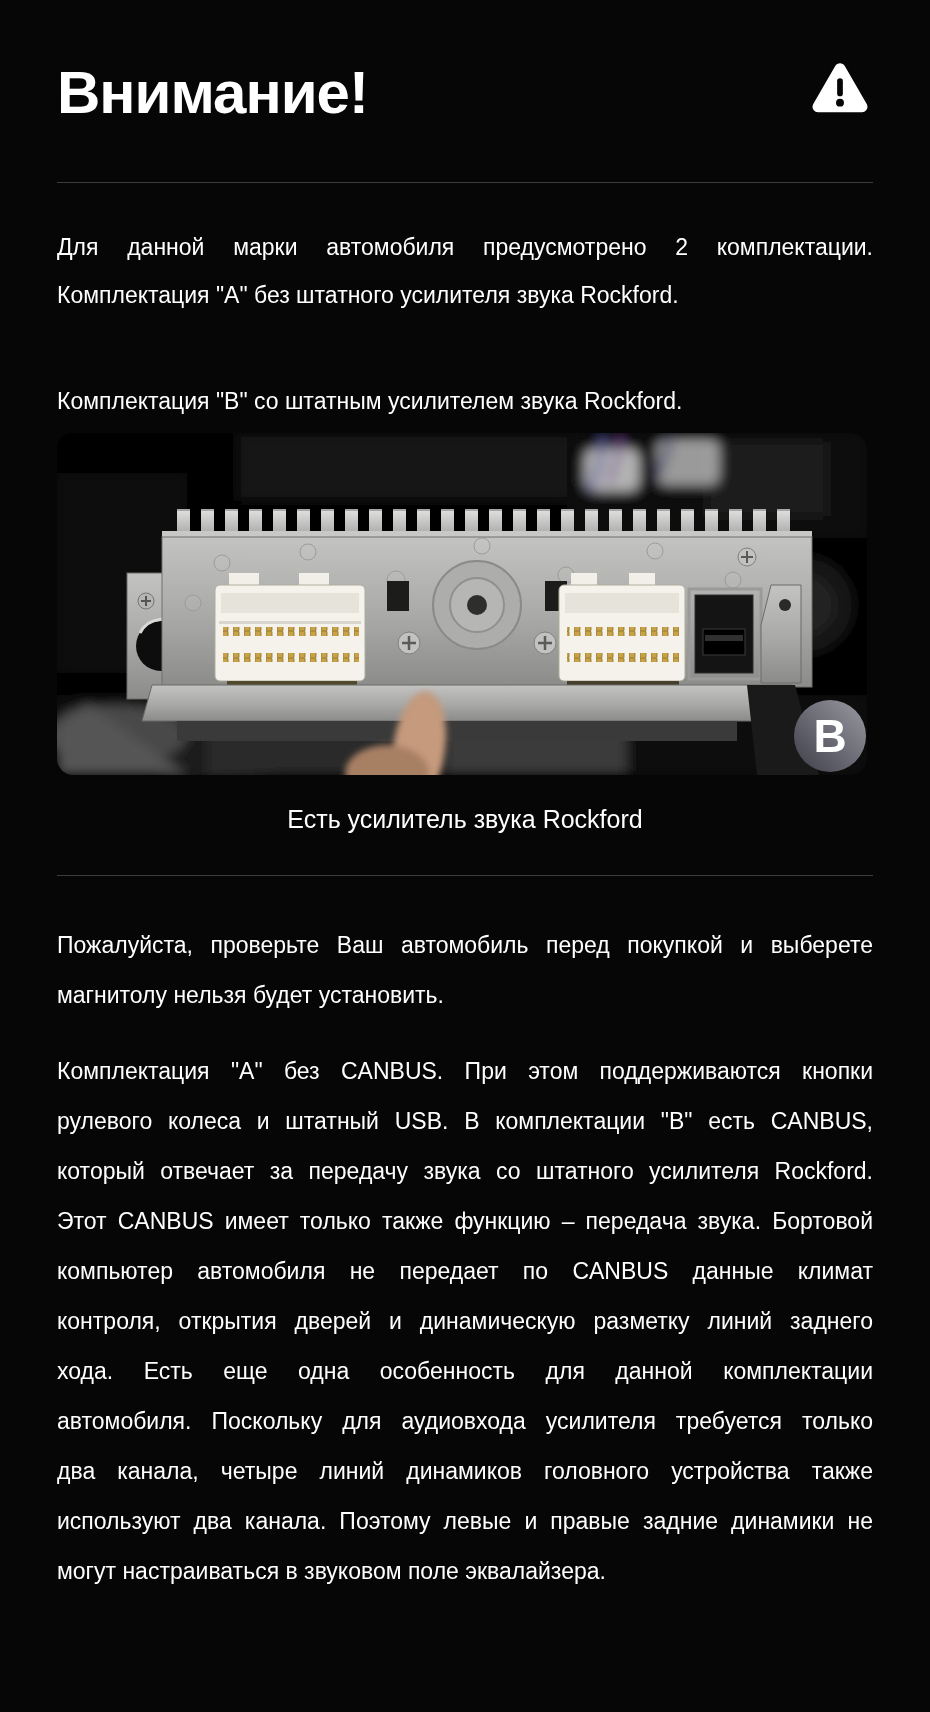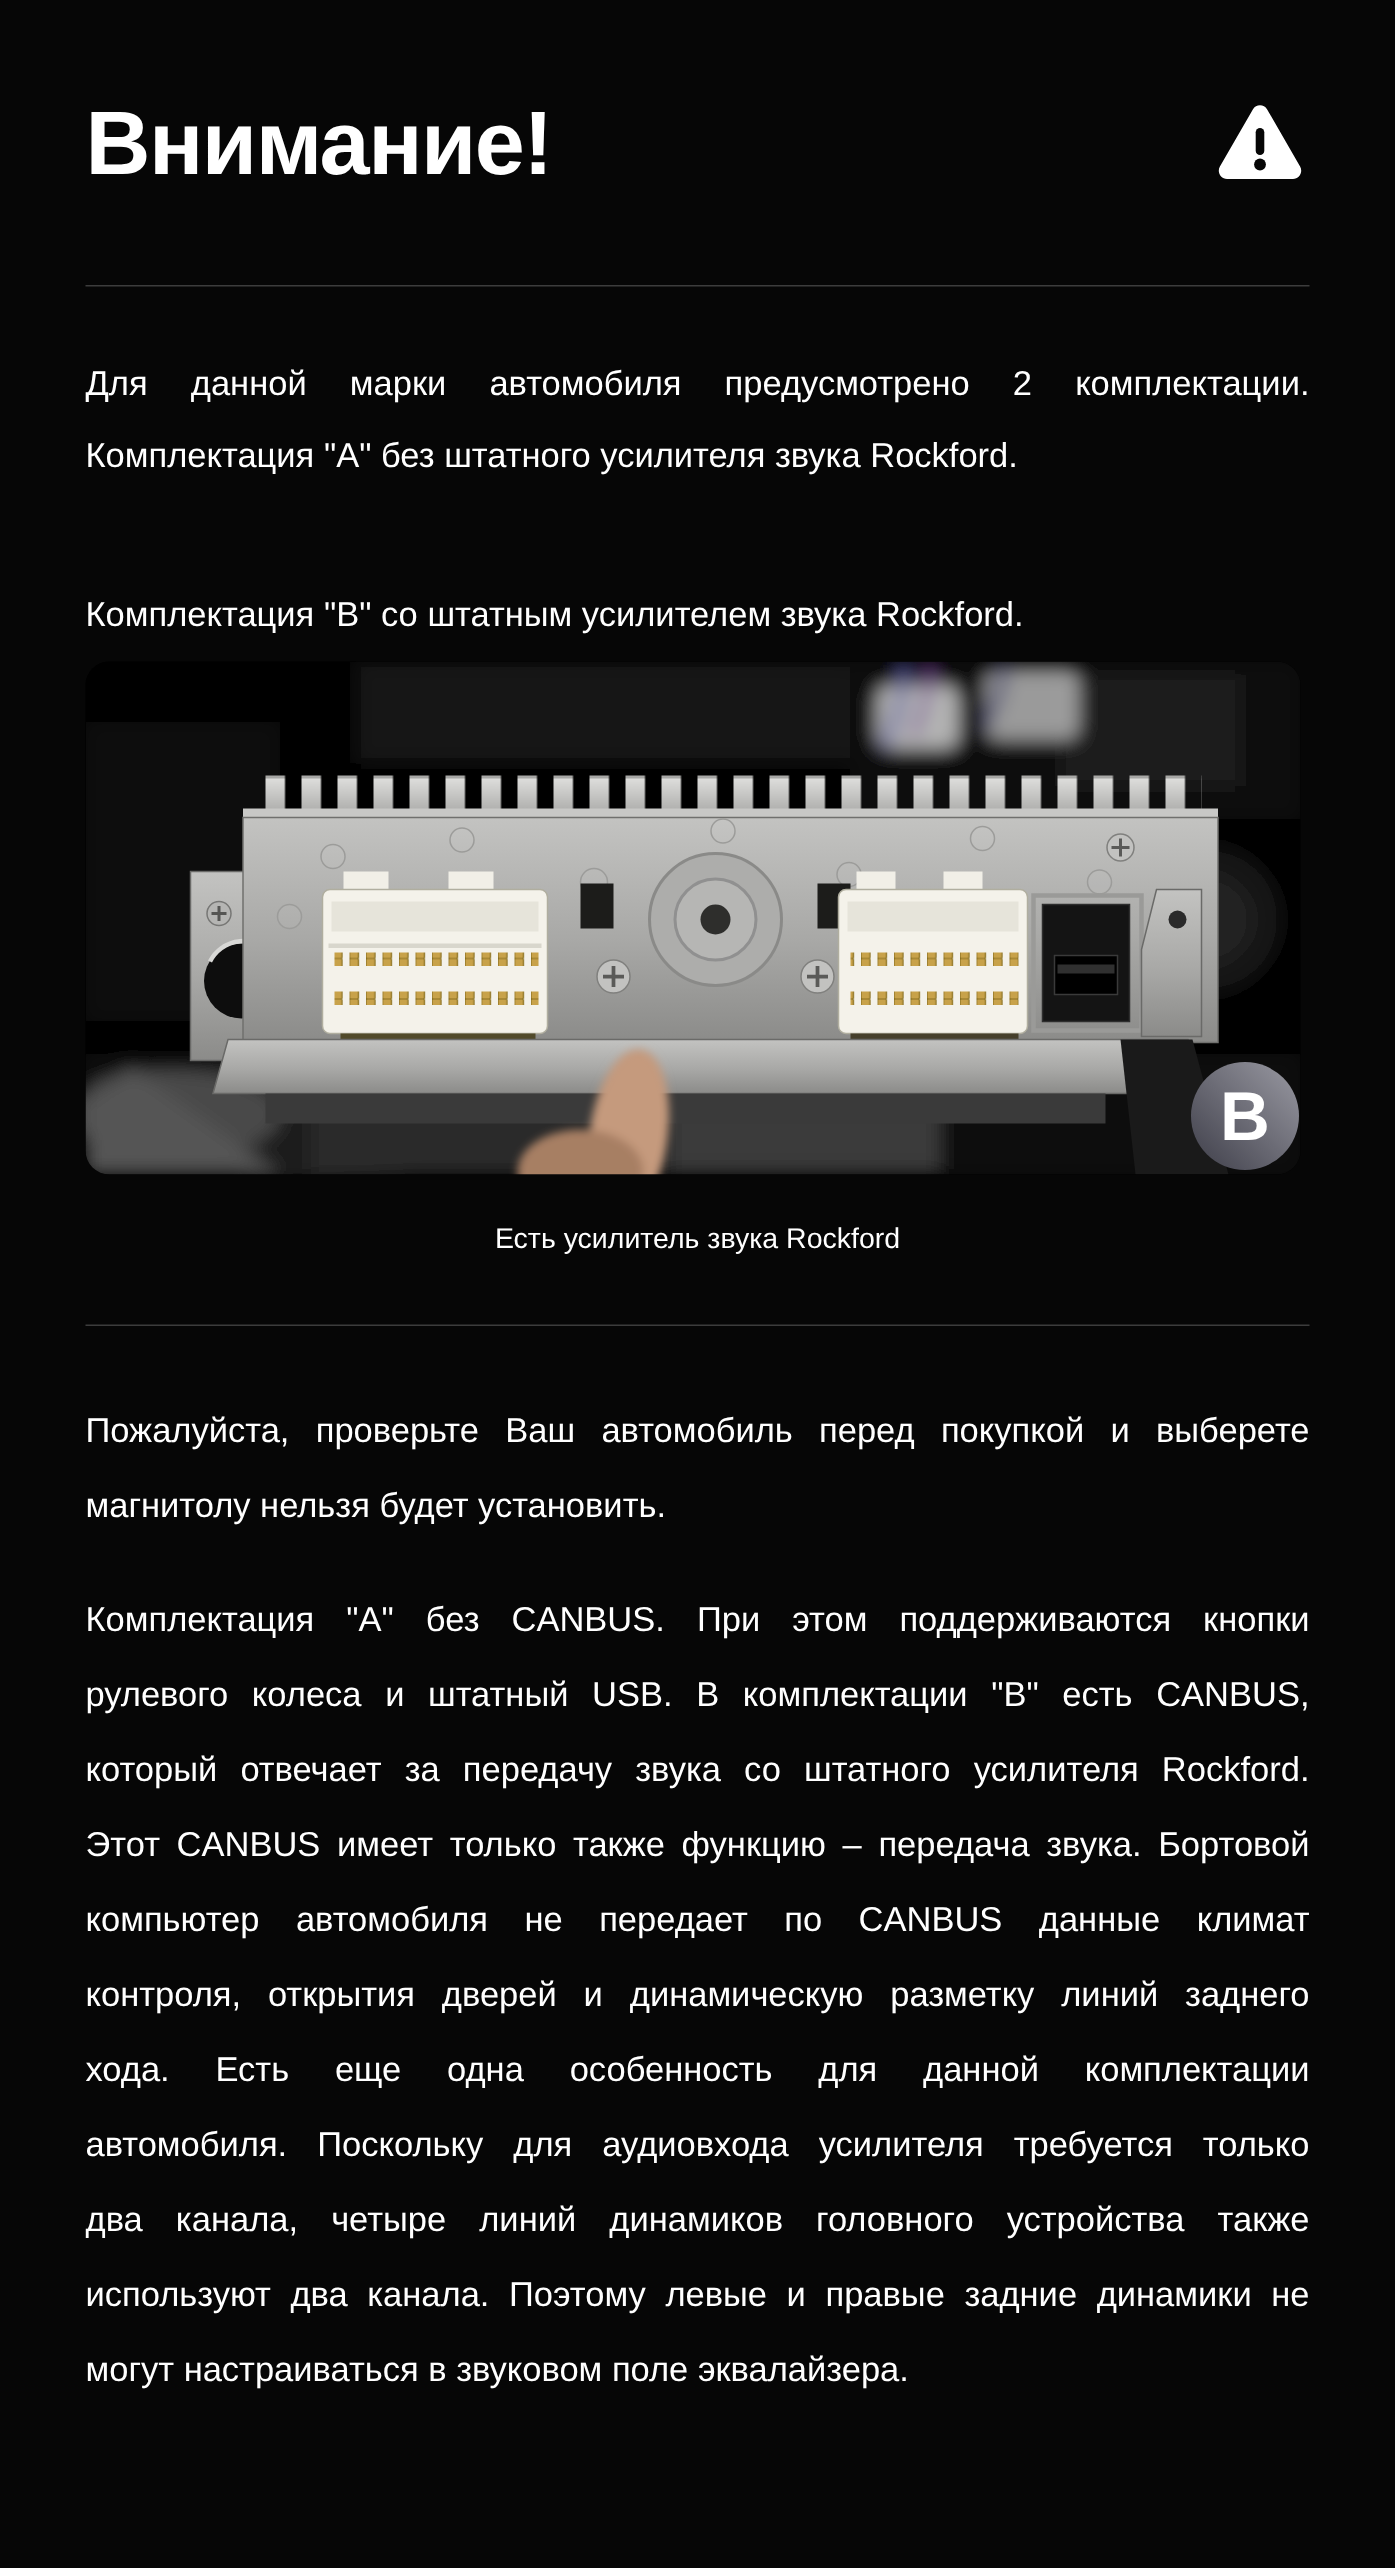--- a/index.html
+++ b/index.html
@@ -6,23 +6,22 @@
   body{
     width:930px;height:1712px;
     background:#060606;
     color:#ffffff;
     font-family:"Liberation Sans", sans-serif;
     overflow:hidden;
     position:relative;
   }
   .content{padding:0 57px;}
   .title-row{
-    display:flex;justify-content:space-between;align-items:flex-start;
-    padding-top:28px;
-    margin-top:35px;
+    display:flex;justify-content:space-between;align-items:flex-end;
+    padding-top:56px;
   }
   .page-title{
     font-size:60px;font-weight:700;line-height:66px;margin:0;
     letter-spacing:-1px;
   }
   .warn-icon{margin-top:6px;}
   .divider{border:none;border-top:1px solid #3c3c3c;height:0;margin:0;}
   .divider-1{margin-top:56px;}
   .divider-2{margin-top:36px;}
   .para{font-size:23px;font-weight:400;}
@@ -37,21 +36,21 @@
   .figure{
     margin-top:8px;
     width:810px;height:342px;
     border-radius:16px;
     overflow:hidden;
     background:#000;
   }
   .figure svg{display:block;}
   .caption{
     margin-top:24px;
-    font-size:19px;line-height:40px;
+    font-size:25px;line-height:40px;
     text-align:center;
   }
 </style>
 </head>
 <body>
 
 <div class="content">
 
   <div class="title-row">
     <h1 class="page-title">Внимание!</h1>

